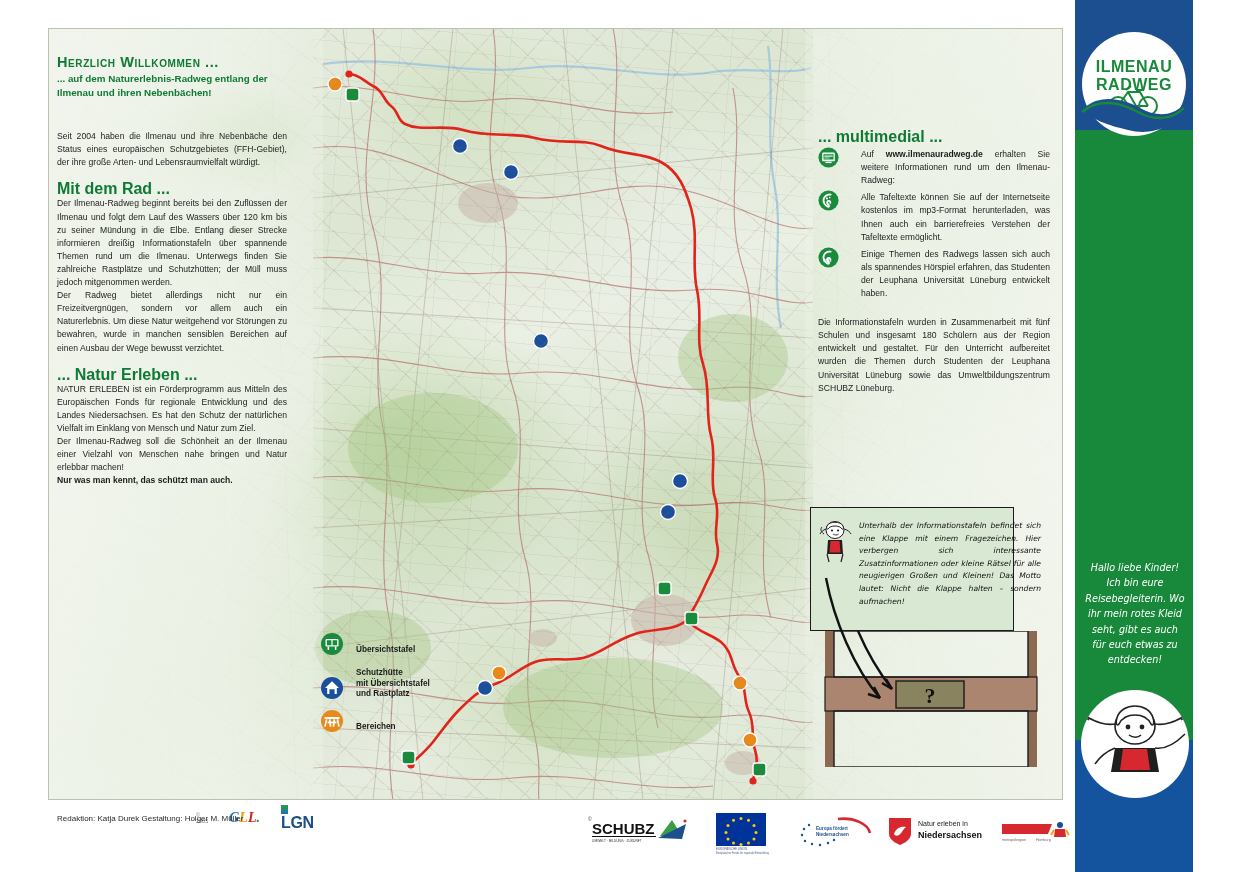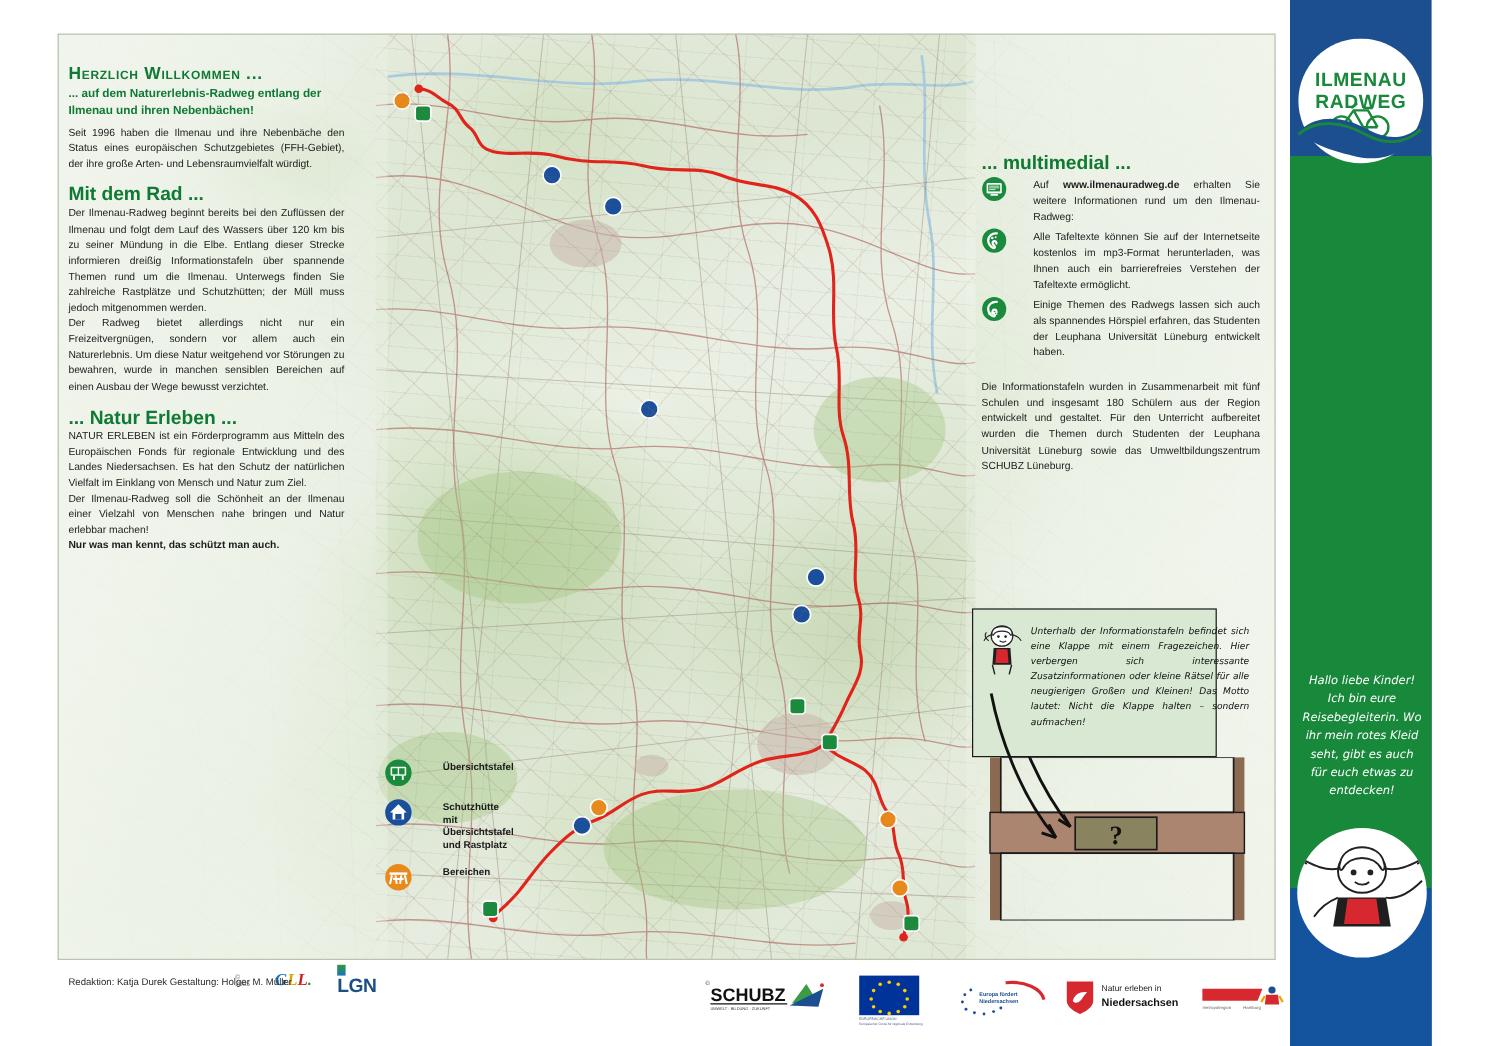--- a/index.html
+++ b/index.html
@@ -76,21 +76,21 @@
   
   .col-left{
     position:absolute; left:57px; top:56px; width:230px;
     font-size:8.6px; line-height:13.1px; color:#1c1c1c;
   }
   .h-welcome{
     font-size:14.5px; font-weight:bold; color:#0f7a34;
     font-variant: small-caps; letter-spacing:.6px; margin-bottom:3px;
   }
   .h-sub{
-    font-size:9.8px; font-weight:bold; color:#0f7a34; line-height:14px; margin-bottom:4px;
+    font-size:9.8px; font-weight:bold; color:#0f7a34; line-height:14px; margin-bottom:30px;
   }
   .h-green{
     font-size:16px; font-weight:bold; color:#0f7a34; margin:13px 0 2px;
   }
   .para{ text-align:justify; margin-bottom:0px; }
   .para + .para { margin-top:0px; }
   .bold-line{ font-weight:bold; margin-top:2px; }
 
   
   .gll{
@@ -128,21 +128,21 @@
     background:#fff; border-radius:50%;
   }
   .rail-text{
     position:absolute; left:1078px; top:560px; width:114px;
     color:#fff; font-size:9.6px; line-height:15.4px; text-align:center;
     font-family:"DejaVu Sans", sans-serif; font-style:italic;
   }
 
   
   .legend{ position:absolute; left:320px; top:632px; width:120px; }
-  .legend-row{ display:flex; align-items:flex-start; gap:25px; margin-bottom:9px; }
+  .legend-row{ display:flex; align-items:flex-end; gap:12px; margin-bottom:9px; }
   .legend-row .lbl{ font-size:8.2px; line-height:10.6px; font-weight:bold; color:#1a1a1a; padding-top:3px;}
   .lg-ic{ width:24px;height:24px; flex:0 0 24px;}
 
   
   .sign-box{
     position:absolute; left:810px; top:507px; width:204px; height:124px;
     background:#d8e8d2; border:1.4px solid #1b1b1b;
   }
   .sign-text{
     position:absolute; left:12px; top:12px; width:218px;
@@ -268,21 +268,21 @@
     </svg>
   </div>
 
   <div class="veil-left"></div>
   <div class="veil-right"></div>
   <div class="poster-border"></div>
 
   <div class="col-left">
     <div class="h-welcome">Herzlich Willkommen ...</div>
     <div class="h-sub">... auf dem Naturerlebnis-Radweg entlang der Ilmenau und ihren Nebenbächen!</div>
-    <div class="para">Seit 1996 haben die Ilmenau und ihre Nebenbäche den Status eines europäischen Schutzgebietes (FFH-Gebiet), der ihre große Arten- und Lebensraumvielfalt würdigt.</div>
+    <div class="para">Seit 2004 haben die Ilmenau und ihre Nebenbäche den Status eines europäischen Schutzgebietes (FFH-Gebiet), der ihre große Arten- und Lebensraumvielfalt würdigt.</div>
 
     <div class="h-green">Mit dem Rad ...</div>
     <div class="para">Der Ilmenau-Radweg beginnt bereits bei den Zuflüssen der Ilmenau und folgt dem Lauf des Wassers über 120 km bis zu seiner Mündung in die Elbe. Entlang dieser Strecke informieren dreißig Informationstafeln über spannende Themen rund um die Ilmenau. Unterwegs finden Sie zahlreiche Rastplätze und Schutzhütten; der Müll muss jedoch mitgenommen werden.</div>
     <div class="para">Der Radweg bietet allerdings nicht nur ein Freizeitvergnügen, sondern vor allem auch ein Naturerlebnis. Um diese Natur weitgehend vor Störungen zu bewahren, wurde in manchen sensiblen Bereichen auf einen Ausbau der Wege bewusst verzichtet.</div>
 
     <div class="h-green">... Natur Erleben ...</div>
     <div class="para">NATUR ERLEBEN ist ein Förderprogramm aus Mitteln des Europäischen Fonds für regionale Entwicklung und des Landes Niedersachsen. Es hat den Schutz der natürlichen Vielfalt im Einklang von Mensch und Natur zum Ziel.</div>
     <div class="para">Der Ilmenau-Radweg soll die Schönheit an der Ilmenau einer Vielzahl von Menschen nahe bringen und Natur erlebbar machen!</div>
     <div class="para bold-line">Nur was man kennt, das schützt man auch.</div>
   </div>

